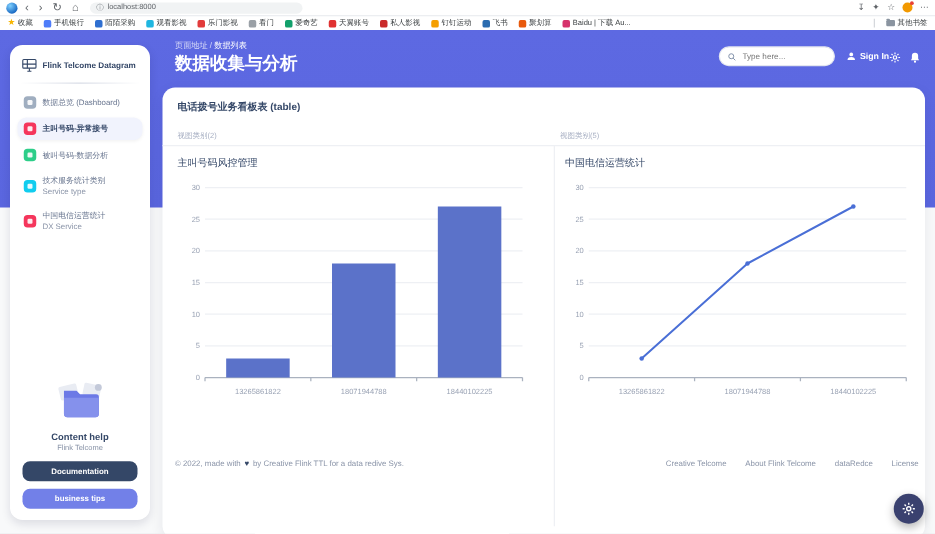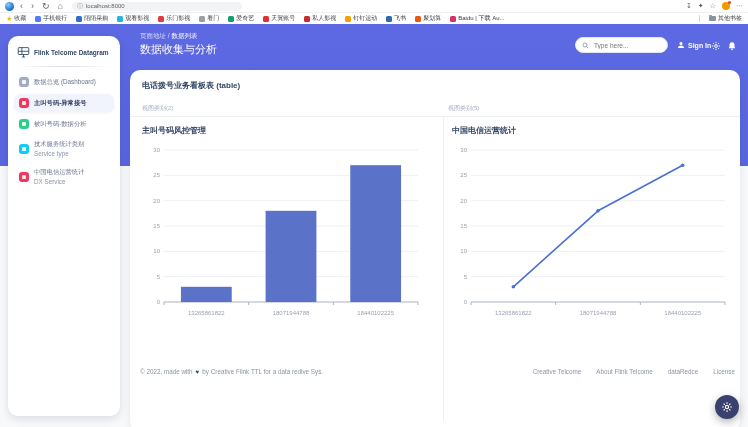--- a/index.html
+++ b/index.html
@@ -49,41 +49,41 @@
   .help{position:absolute;left:8px;right:8px;bottom:9px;text-align:center;}
   .help-title{font-size:7.5px;font-weight:bold;color:#344767;margin-top:4px;}
   .help-sub{font-size:6px;color:#8a94a8;margin:2px 0 7px;}
   .btn-doc,.btn-tips{display:block;color:#fff;font-size:6.3px;font-weight:bold;border-radius:6px;
             padding:4.5px 0;margin:0 2px 6px;text-align:center;cursor:default;}
   .btn-doc{background:#344767;}
   .btn-tips{background:#7280e8;margin-bottom:0;}
   
   .crumbs{position:absolute;left:140px;top:8px;font-size:6.5px;color:rgba(255,255,255,.75);}
   .crumbs .cur{color:#fff;}
-  .page-title{position:absolute;left:140px;top:18px;font-size:11px;font-weight:normal;color:#fff;}
+  .page-title{position:absolute;left:140px;top:18px;font-size:14px;font-weight:bold;color:#fff;}
   .search{position:absolute;left:575px;top:13px;width:93px;height:16px;background:#fff;border:1px solid #e3e6ef;
           border-radius:8px;display:flex;align-items:center;padding:0 6px;gap:3px;box-sizing:border-box;}
   .search svg{flex:0 0 auto;}
   .search input{border:0;outline:0;flex:1;min-width:0;font-size:6.5px;color:#344767;background:transparent;
                 font-family:inherit;}
   .signin{position:absolute;left:677px;top:17px;color:#fff;font-size:7px;font-weight:bold;
           display:flex;gap:3px;align-items:center;cursor:default;}
   .hdr-ic{position:absolute;top:17px;width:10px;height:10px;cursor:default;}
   .hdr-gear{left:711px;}
   .hdr-bell{left:727px;}
   
   .card{position:absolute;left:130px;top:46px;width:610px;height:361px;background:#fff;
         border-radius:10px;box-shadow:0 3px 10px rgba(20,20,60,.07);}
   .card-title{position:absolute;left:12px;top:10px;font-size:8px;font-weight:bold;color:#344767;}
   .meta{position:absolute;top:34px;font-size:6px;color:#a6aec2;}
   .meta-l{left:12px;}
   .meta-r{left:318px;}
   .card-hr{position:absolute;left:0;right:0;top:46px;height:1px;background:#eef0f4;}
   .col-div{position:absolute;left:313px;top:46px;bottom:10px;width:1px;background:#eef0f4;}
-  .chart-title{position:absolute;top:55px;font-size:8px;font-weight:bold;color:#344767;}
+  .chart-title{position:absolute;top:55px;font-size:8px;font-weight:normal;color:#344767;}
   .ct-l{left:12px;}
   .ct-r{left:322px;}
   .chart{position:absolute;top:70px;width:288px;height:182px;}
   .chart-0{left:10px;}
   .chart-1{left:317px;}
   
   .footerbar{position:absolute;left:140px;right:13px;top:344px;display:flex;align-items:center;
              font-size:6.3px;color:#8a94a8;}
   .f-left{display:flex;gap:3px;align-items:center;}
   .heart{color:#344767;}
@@ -219,20 +219,33 @@
         </div>
         <div class="nav-item">
           <span class="nav-ic" style="background: rgb(245, 54, 92);"></span>
           <div class="nav-tx">
             <div class="l1">中国电信运营统计</div>
             <div class="l2">DX Service</div>
           </div>
         </div>
       </div>
 
+    <div class="help">
+      <svg width="44" height="32" viewBox="0 0 48 34">
+        <rect x="6" y="4" width="16" height="12" rx="1.5" fill="#e9ecf3" transform="rotate(-14 14 10)"></rect>
+        <rect x="27" y="3" width="15" height="11" rx="1.5" fill="#e9ecf3" transform="rotate(12 34 8)"></rect>
+        <path d="M10 9h11l3 3h14a2.5 2.5 0 0 1 2.5 2.5V29a3 3 0 0 1-3 3H13a3 3 0 0 1-3-3z" fill="#6c79e6"></path>
+        <path d="M10 15h30.5v14a3 3 0 0 1-3 3H13a3 3 0 0 1-3-3z" fill="#8591ec"></path>
+        <circle cx="40" cy="6" r="3" fill="#c3c9d9"></circle>
+      </svg>
+      <div class="help-title">Content help</div>
+      <div class="help-sub">Flink Telcome</div>
+      <div class="btn-doc">Documentation</div>
+      <div class="btn-tips">business tips</div>
+    </div>
   </div>
 
   <div class="crumbs">
     <span>页面地址</span>
     <span>/</span>
     <span class="cur">数据列表</span>
   </div>
   <div class="page-title">数据收集与分析</div>
 
   <div class="search">

